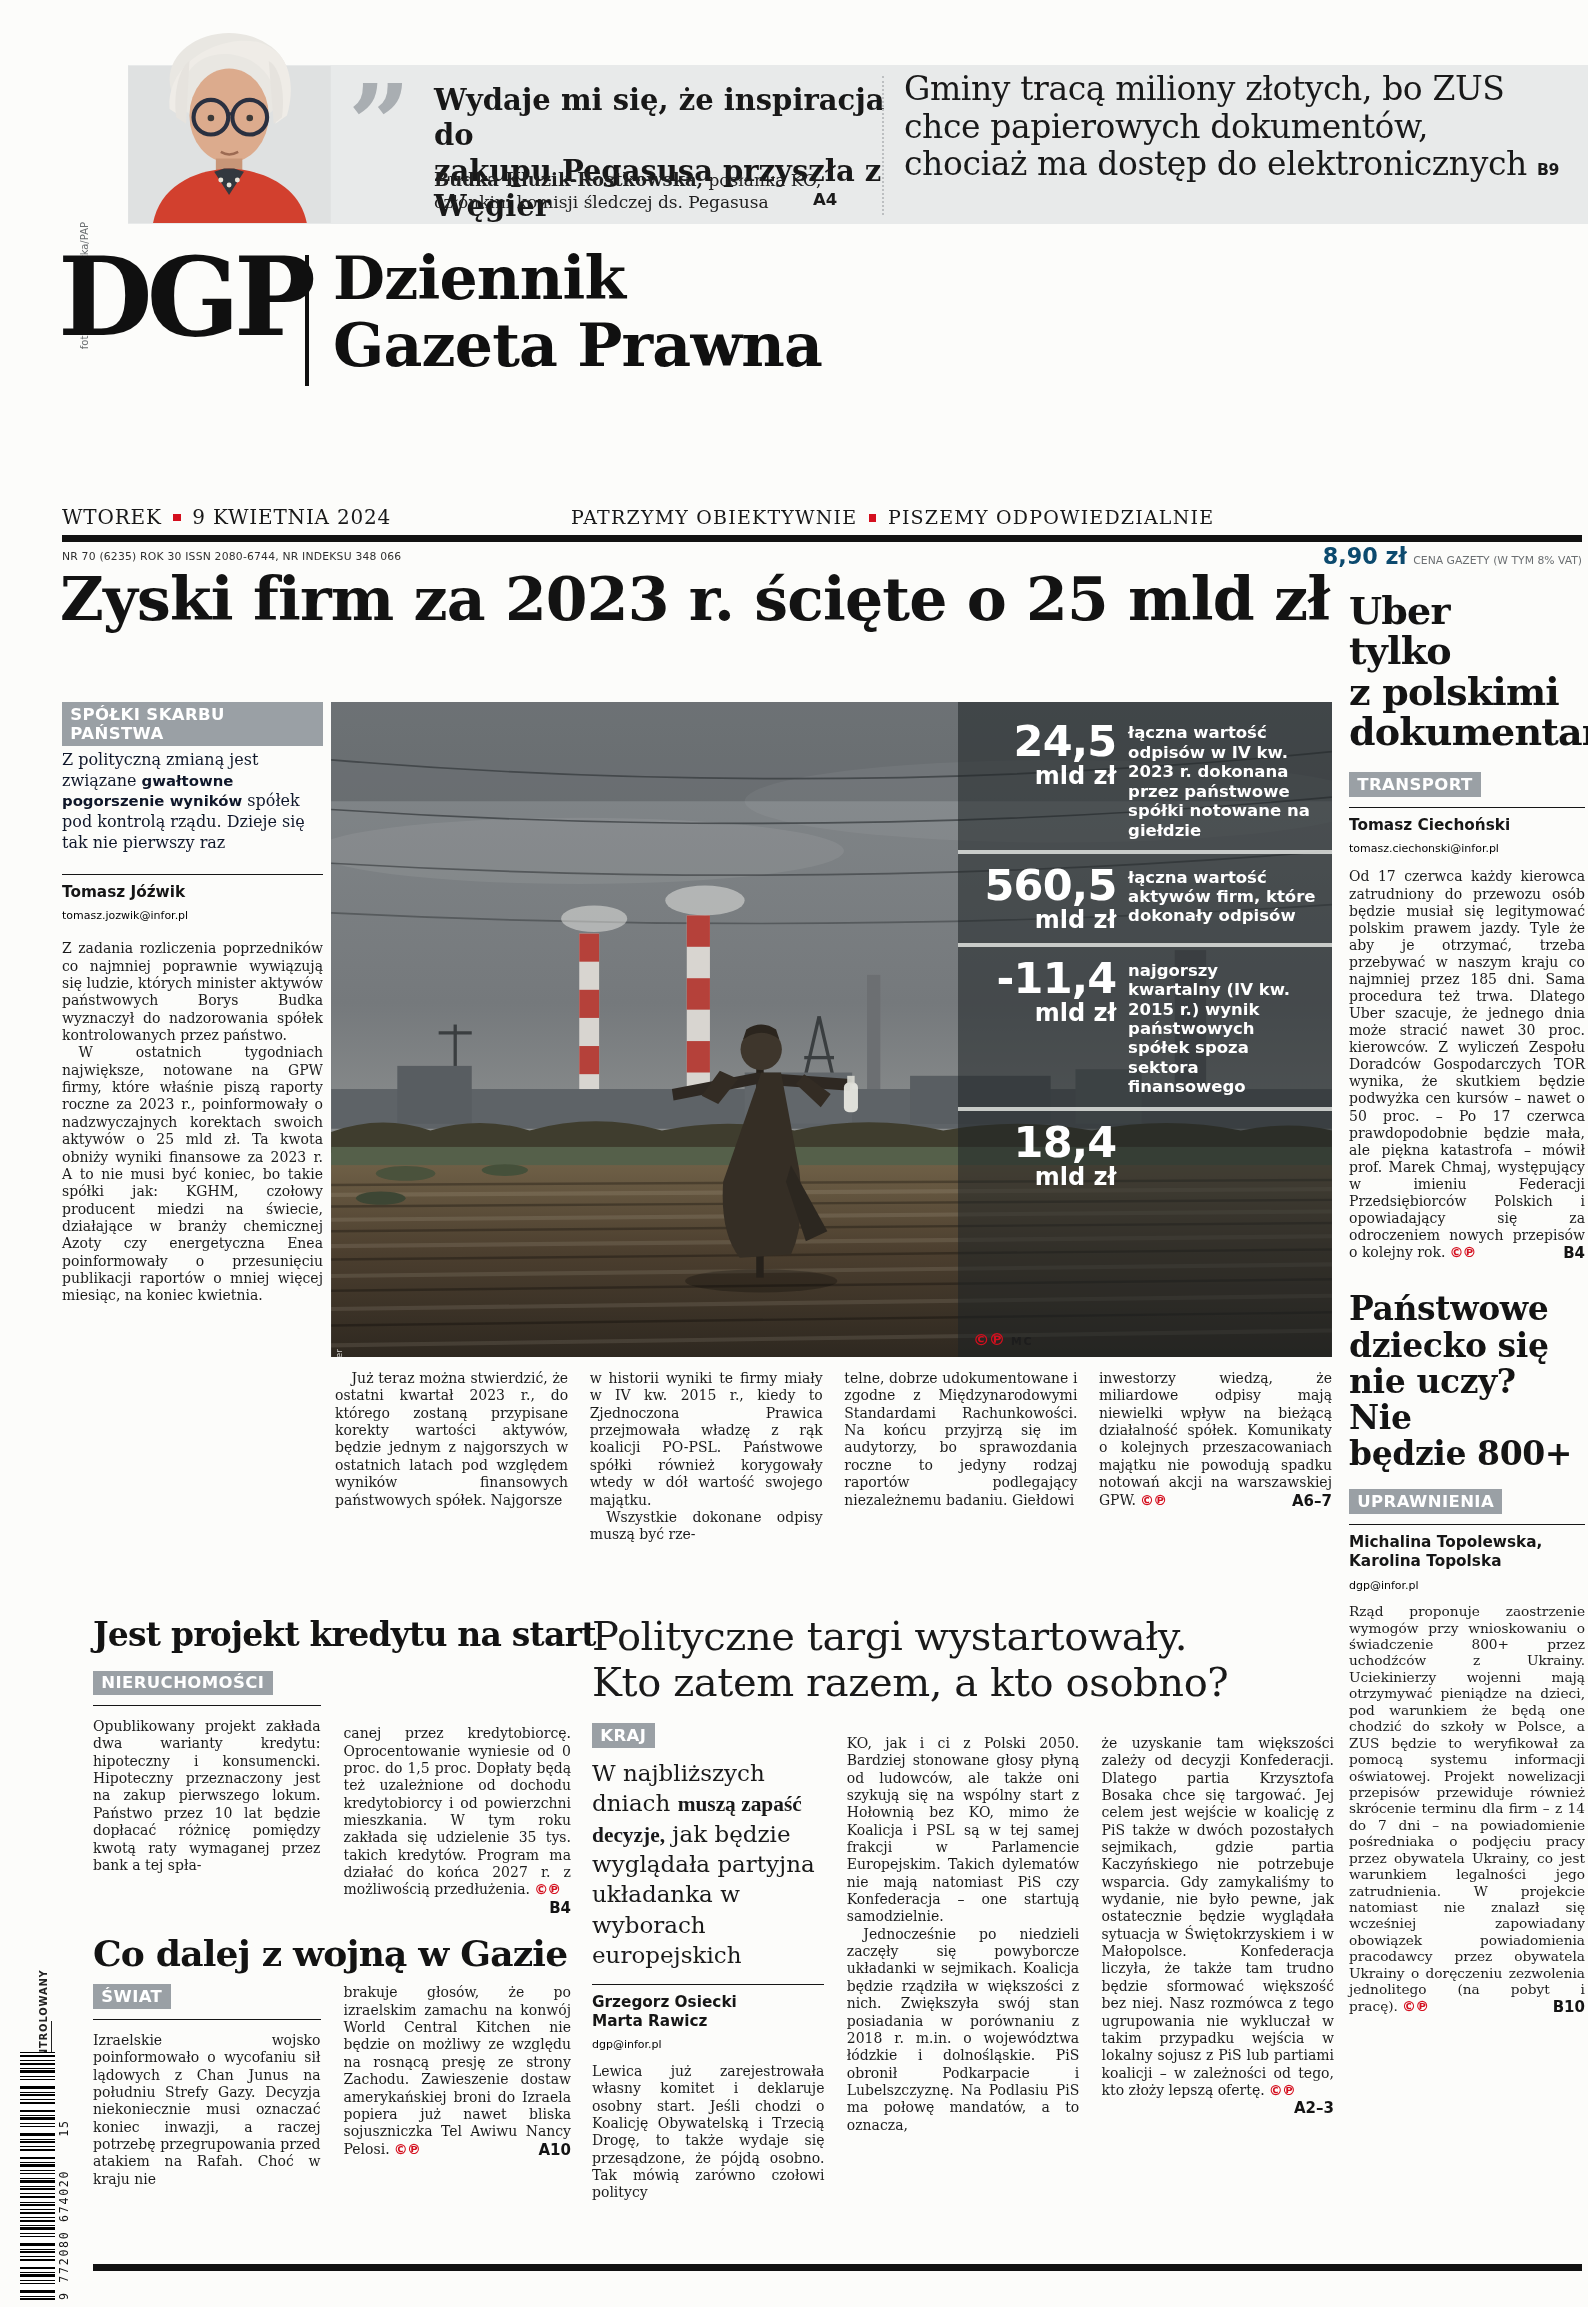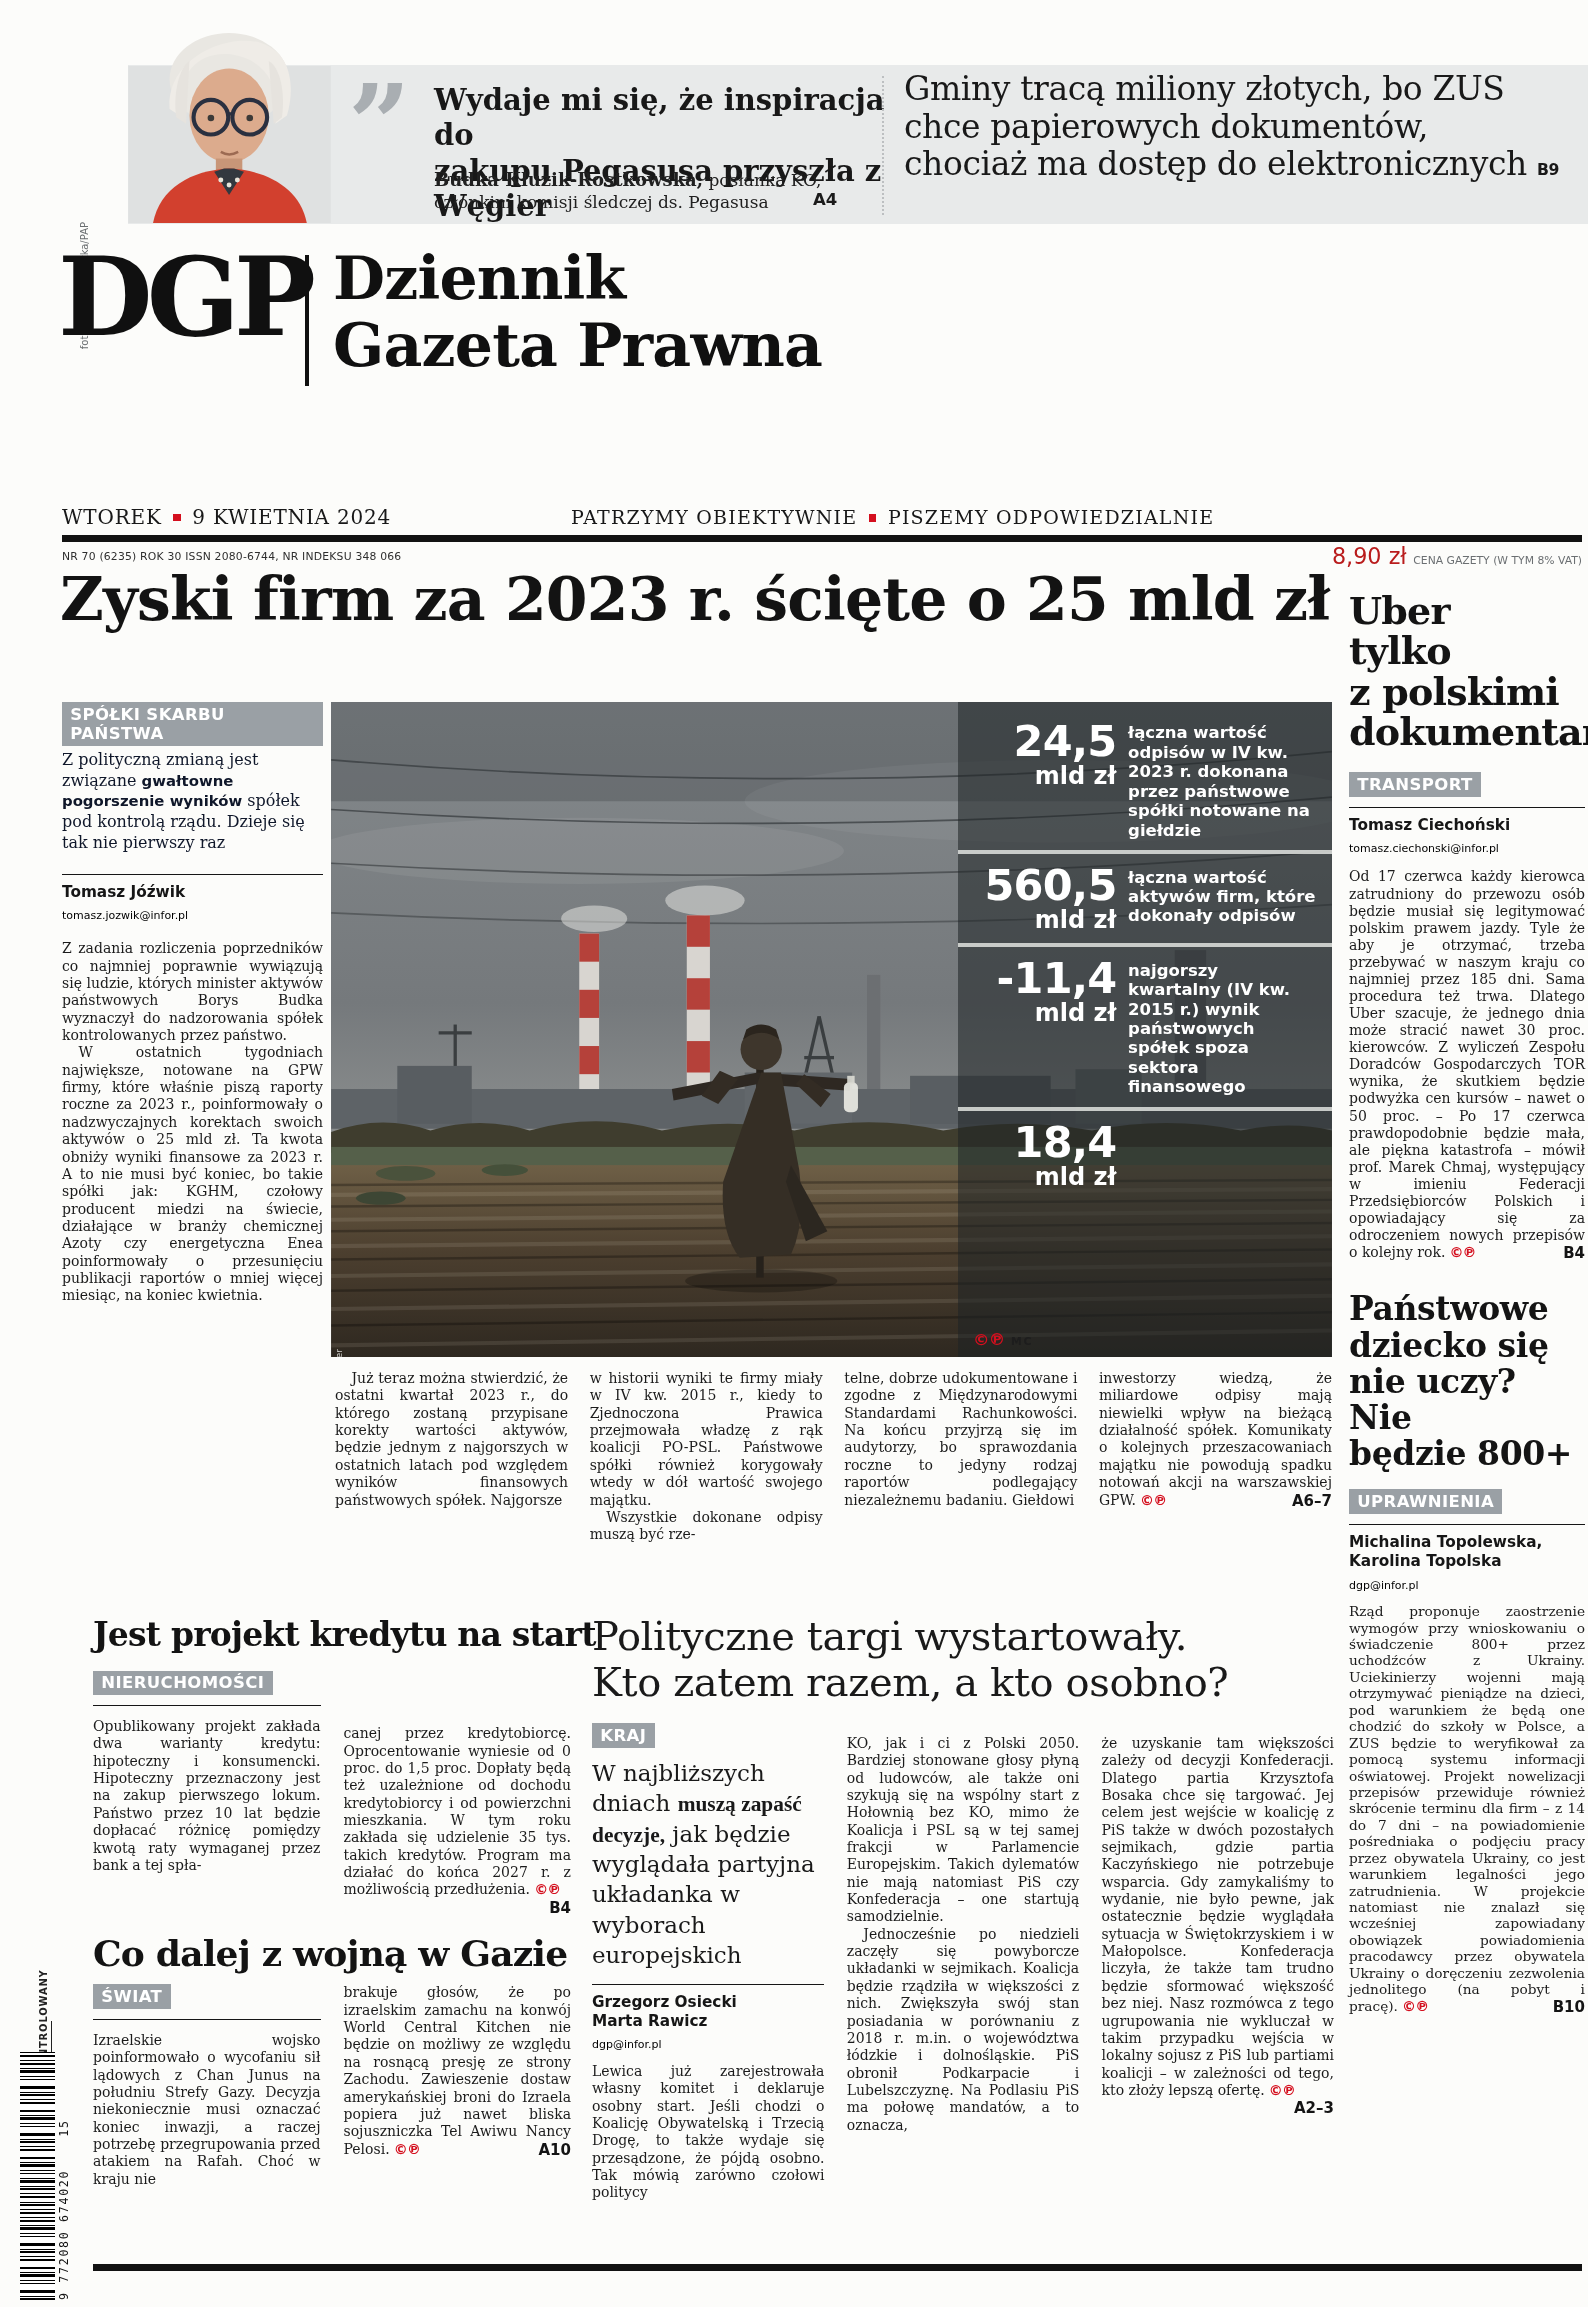--- a/index.html
+++ b/index.html
@@ -32,21 +32,21 @@
   .logo{left:58px;top:243px;font-size:109px;line-height:1;font-weight:bold;letter-spacing:-5.8px;color:#101010;}
   .logo-bar{left:305px;top:255px;width:4.1px;height:131px;background:#101010;}
   .paper-name{left:333px;top:245px;font-size:60px;line-height:1.12;font-weight:bold;color:#101010;letter-spacing:-0.8px;}
   .paper-name span{display:block;}
   .dateline{left:62px;top:505px;font-size:20px;letter-spacing:0.8px;color:#181818;}
   .slogans{left:571px;top:506px;font-size:19px;letter-spacing:1.2px;color:#181818;}
   .sqsep{display:inline-block;width:7.4px;height:7.4px;background:var(--accent_red);margin:0 11.6px 1.7px 11.6px;vertical-align:middle;}
   .thickrule{left:62px;top:535px;width:1520px;height:7.4px;background:#121212;}
   .issue{left:62px;top:550px;font-size:10.8px;color:#2e2e2e;letter-spacing:0.2px;}
   .priceblock{left:1241px;top:543px;width:341px;text-align:right;}
-  .price{font-size:22.3px;font-weight:normal;color:#b91c1c;}
+  .price{font-size:22.3px;font-weight:bold;color:#0c4a6e;}
   .price-note{font-size:10.8px;color:#6b6f72;margin-left:6.6px;}
 
   
   .main-headline{left:60px;top:568px;width:1274px;font-size:60px;line-height:1.05;font-weight:bold;letter-spacing:-0.8px;color:#131313;}
 
   
   .tag{display:inline-block;background:var(--tag_bg);color:#fff;font-family:"DejaVu Sans","Liberation Sans",sans-serif;font-weight:bold;font-size:16.5px;letter-spacing:0.4px;padding:2.5px 8.3px 3.3px 8.3px;}
   .tagrule{border-top:1.7px solid #161616;margin-top:10px;}
   .byline{margin-top:8.3px;font-family:"DejaVu Sans","Liberation Sans",sans-serif;}
   .byline .bname{display:block;font-weight:bold;font-size:15.3px;color:#161616;line-height:1.25;}

